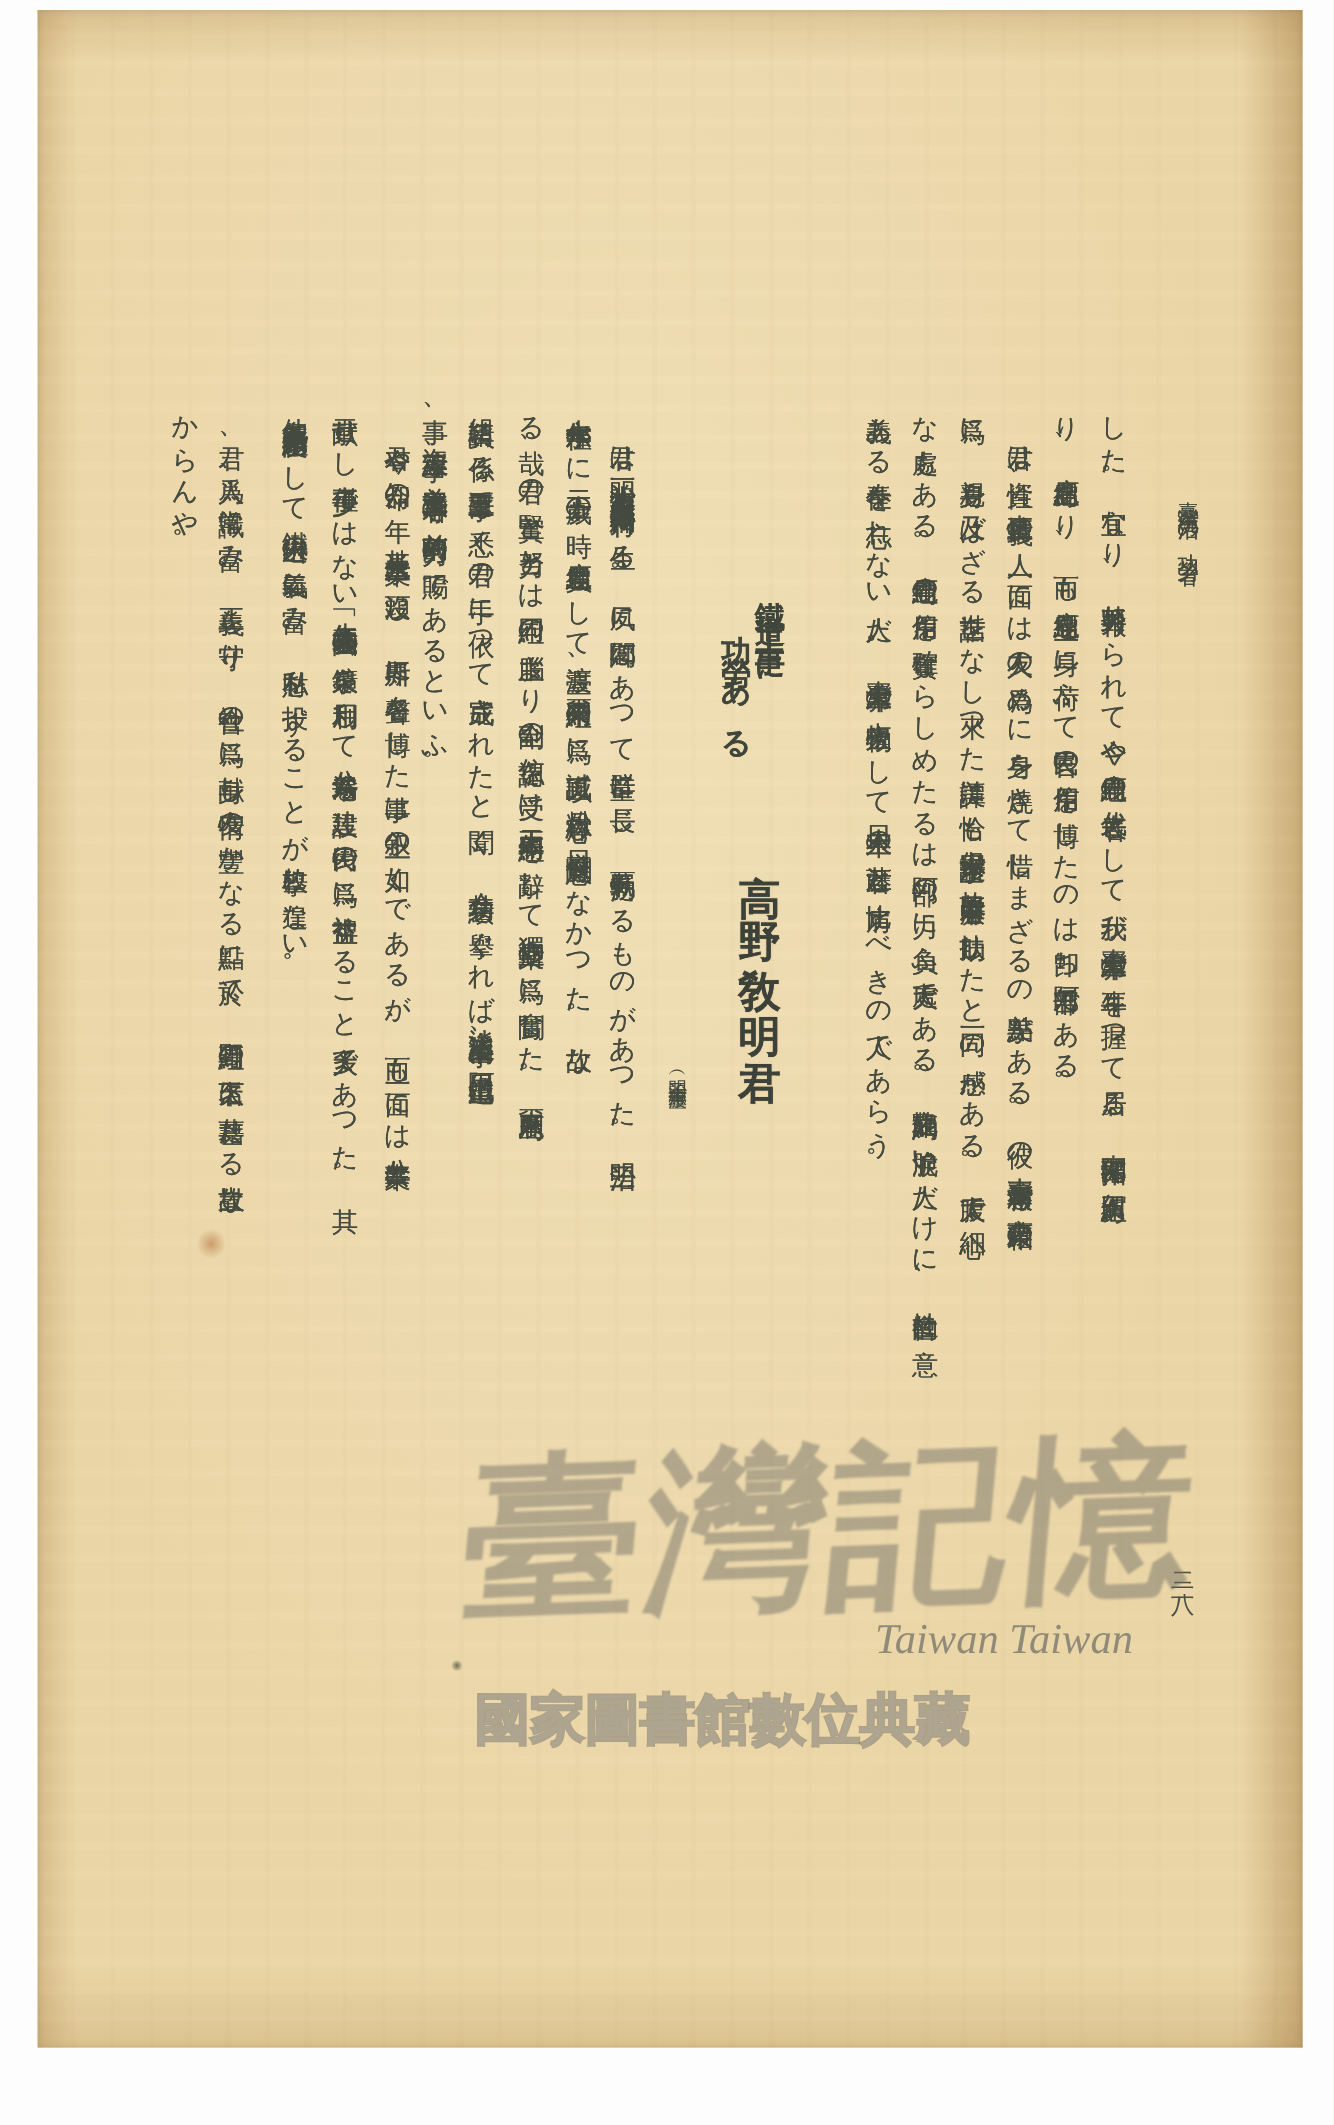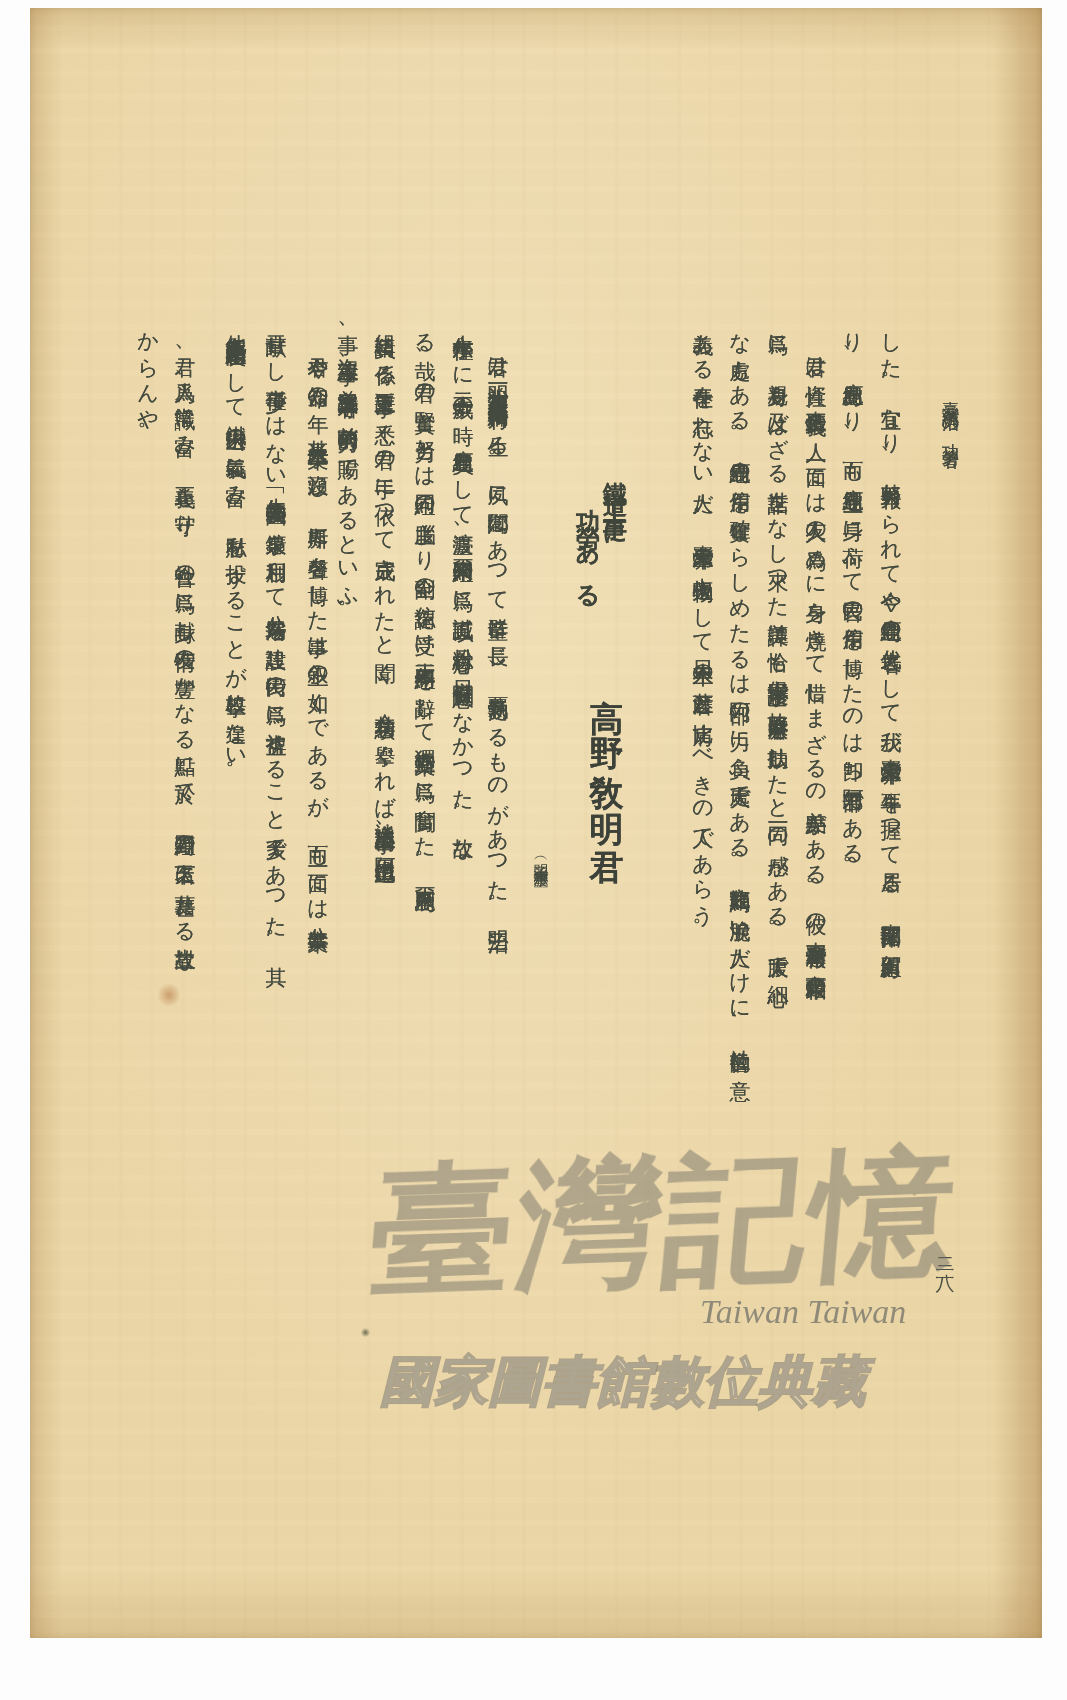--- a/index.html
+++ b/index.html
@@ -77,24 +77,24 @@
     pointer-events:none; white-space:nowrap;
   }
   .wm-latin {
     position:absolute; left:700px; top:1293px;
     font-size:34px; font-style:italic;
     color:rgba(118,116,108,0.78);
     pointer-events:none; white-space:nowrap;
   }
   .wm-inst {
     position:absolute; left:380px; top:1346px;
-    font-size:54px; font-weight:bold; letter-spacing:0px;
+    font-size:44px; font-weight:bold; letter-spacing:0px;
     color:rgba(238,228,206,0.60);
     -webkit-text-stroke:2px rgba(122,117,106,0.55);
-    pointer-events:none; white-space:nowrap;font-style:italic;
+    pointer-events:none; white-space:nowrap;
   }
   .stain1 {
     position:absolute; left:158px; top:982px; width:22px; height:26px;
     background:radial-gradient(circle, rgba(165,85,30,0.45), rgba(165,85,30,0) 70%);
     border-radius:50%;
   }
   .stain2 {
     position:absolute; left:361px; top:1328px; width:9px; height:9px;
     background:radial-gradient(circle, rgba(70,75,60,0.75), rgba(70,75,60,0) 75%);
     border-radius:50%;

